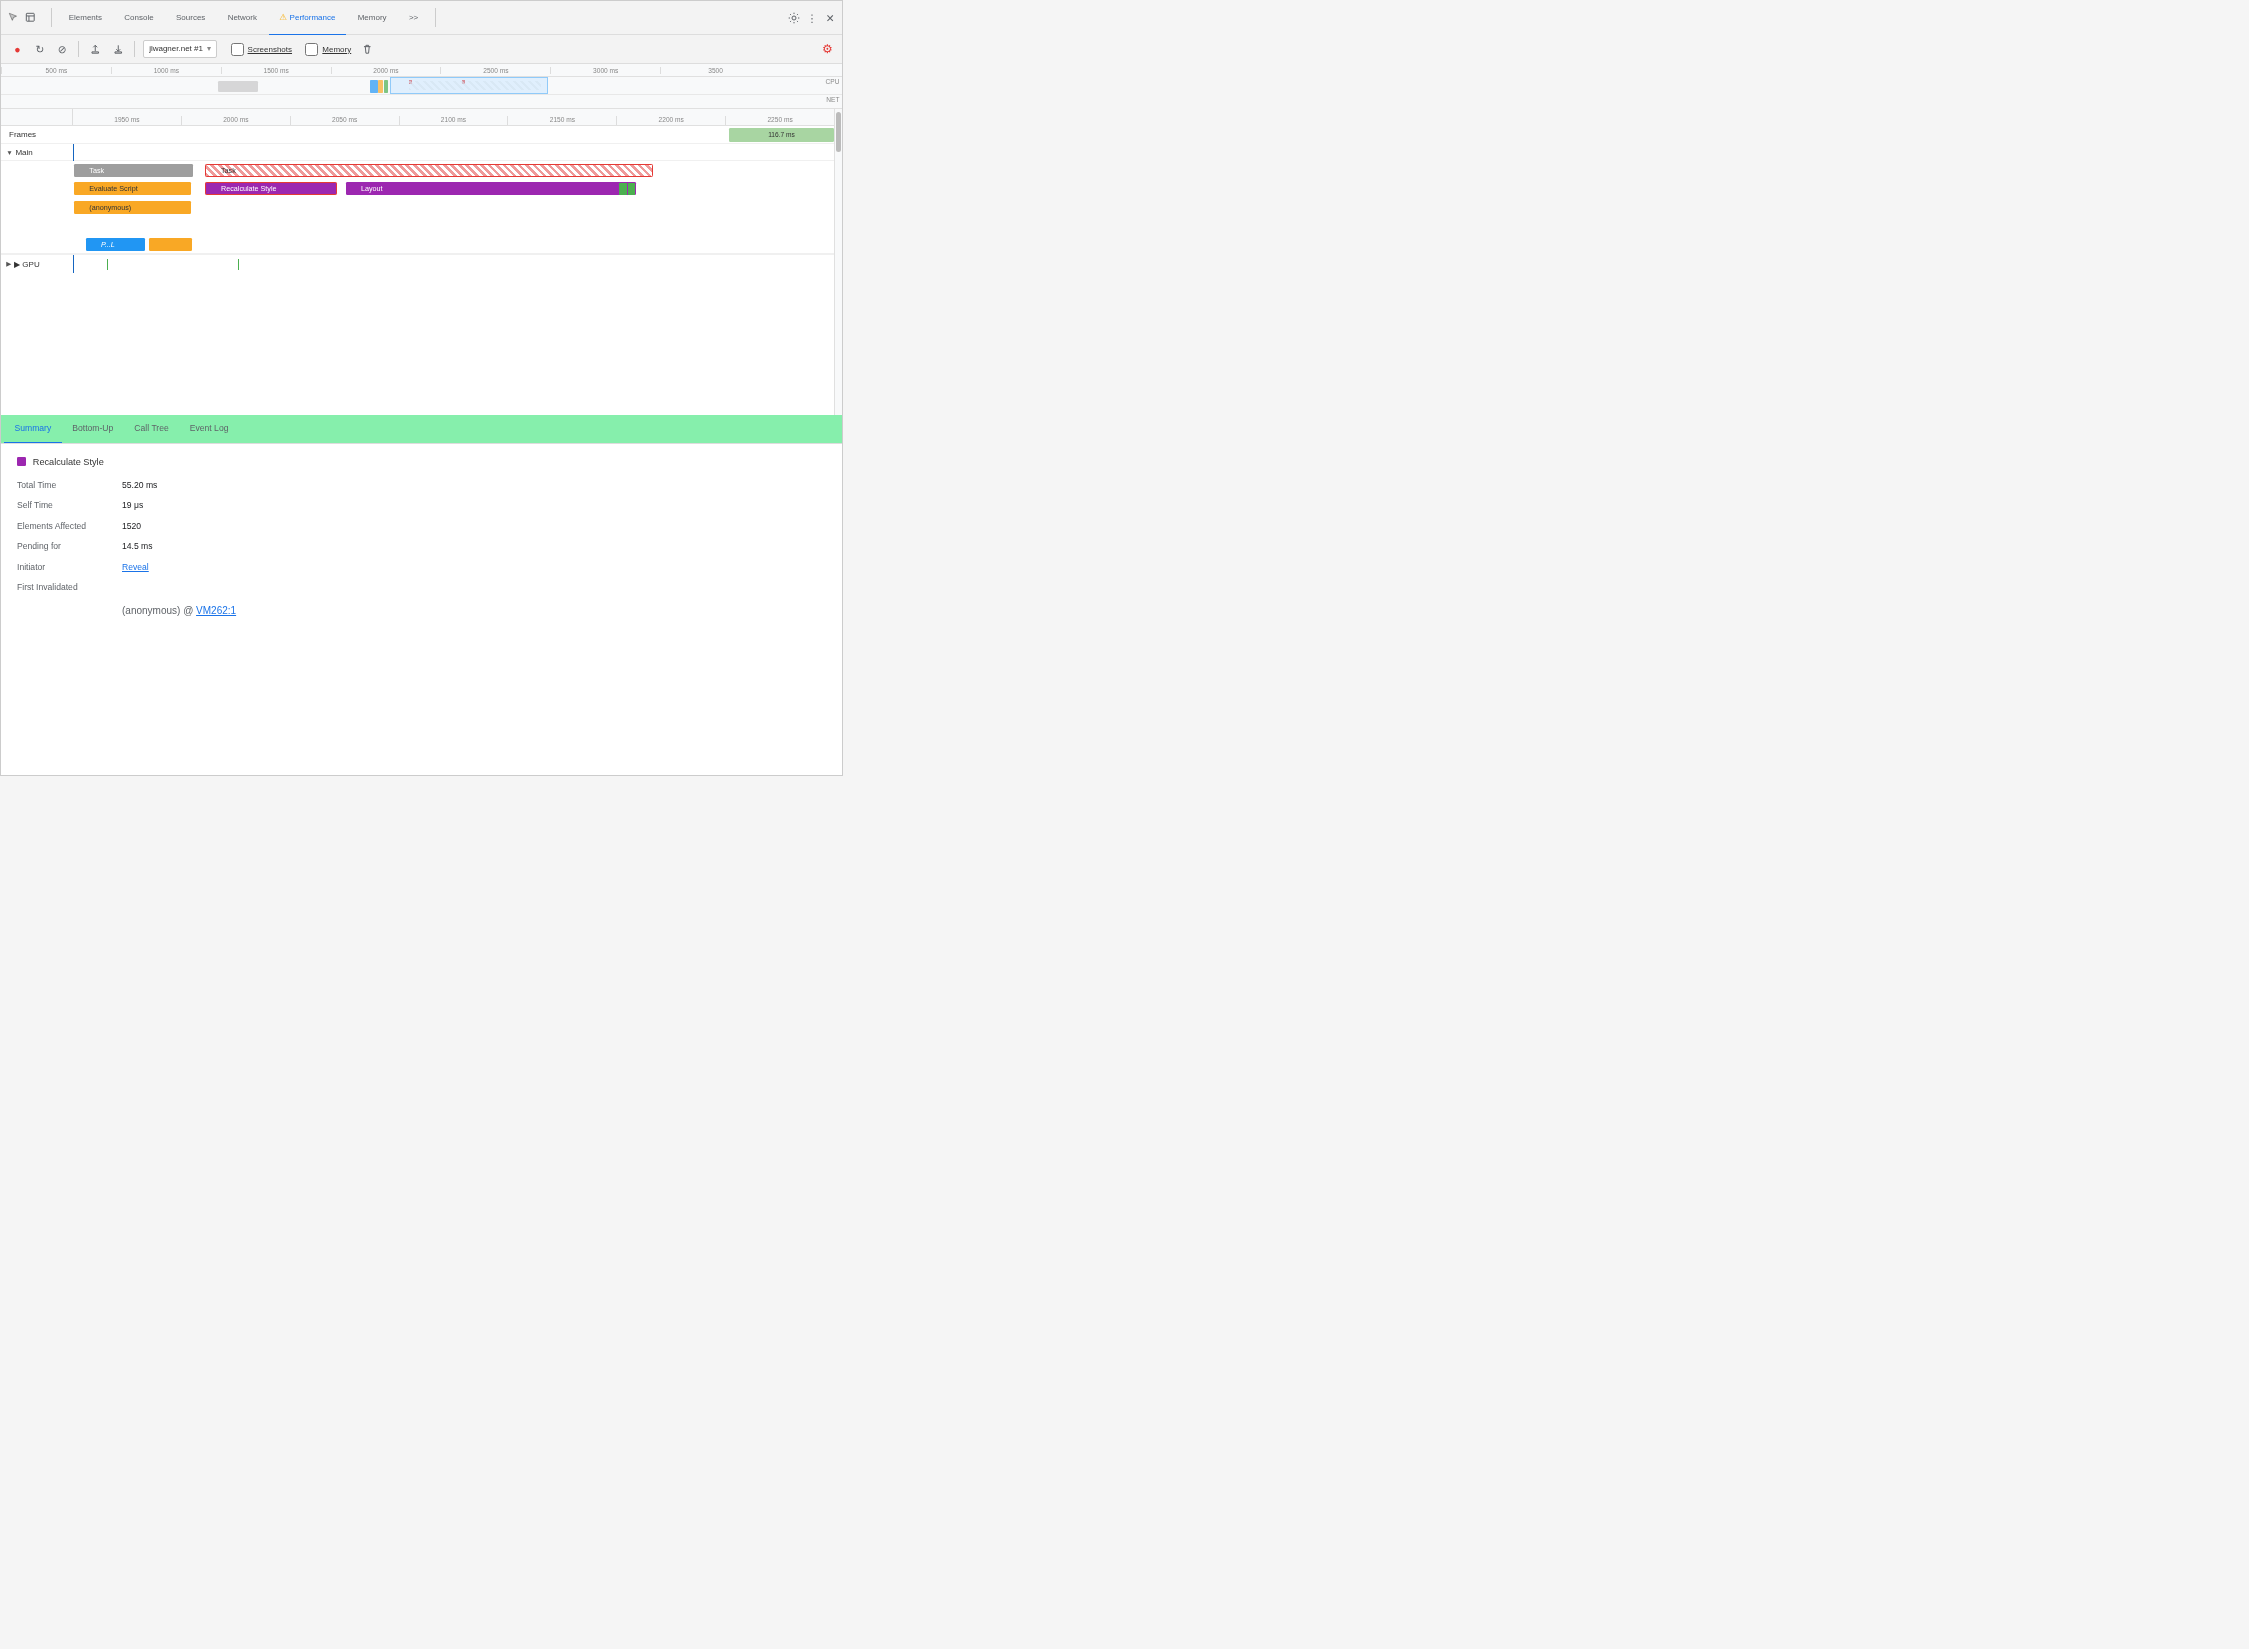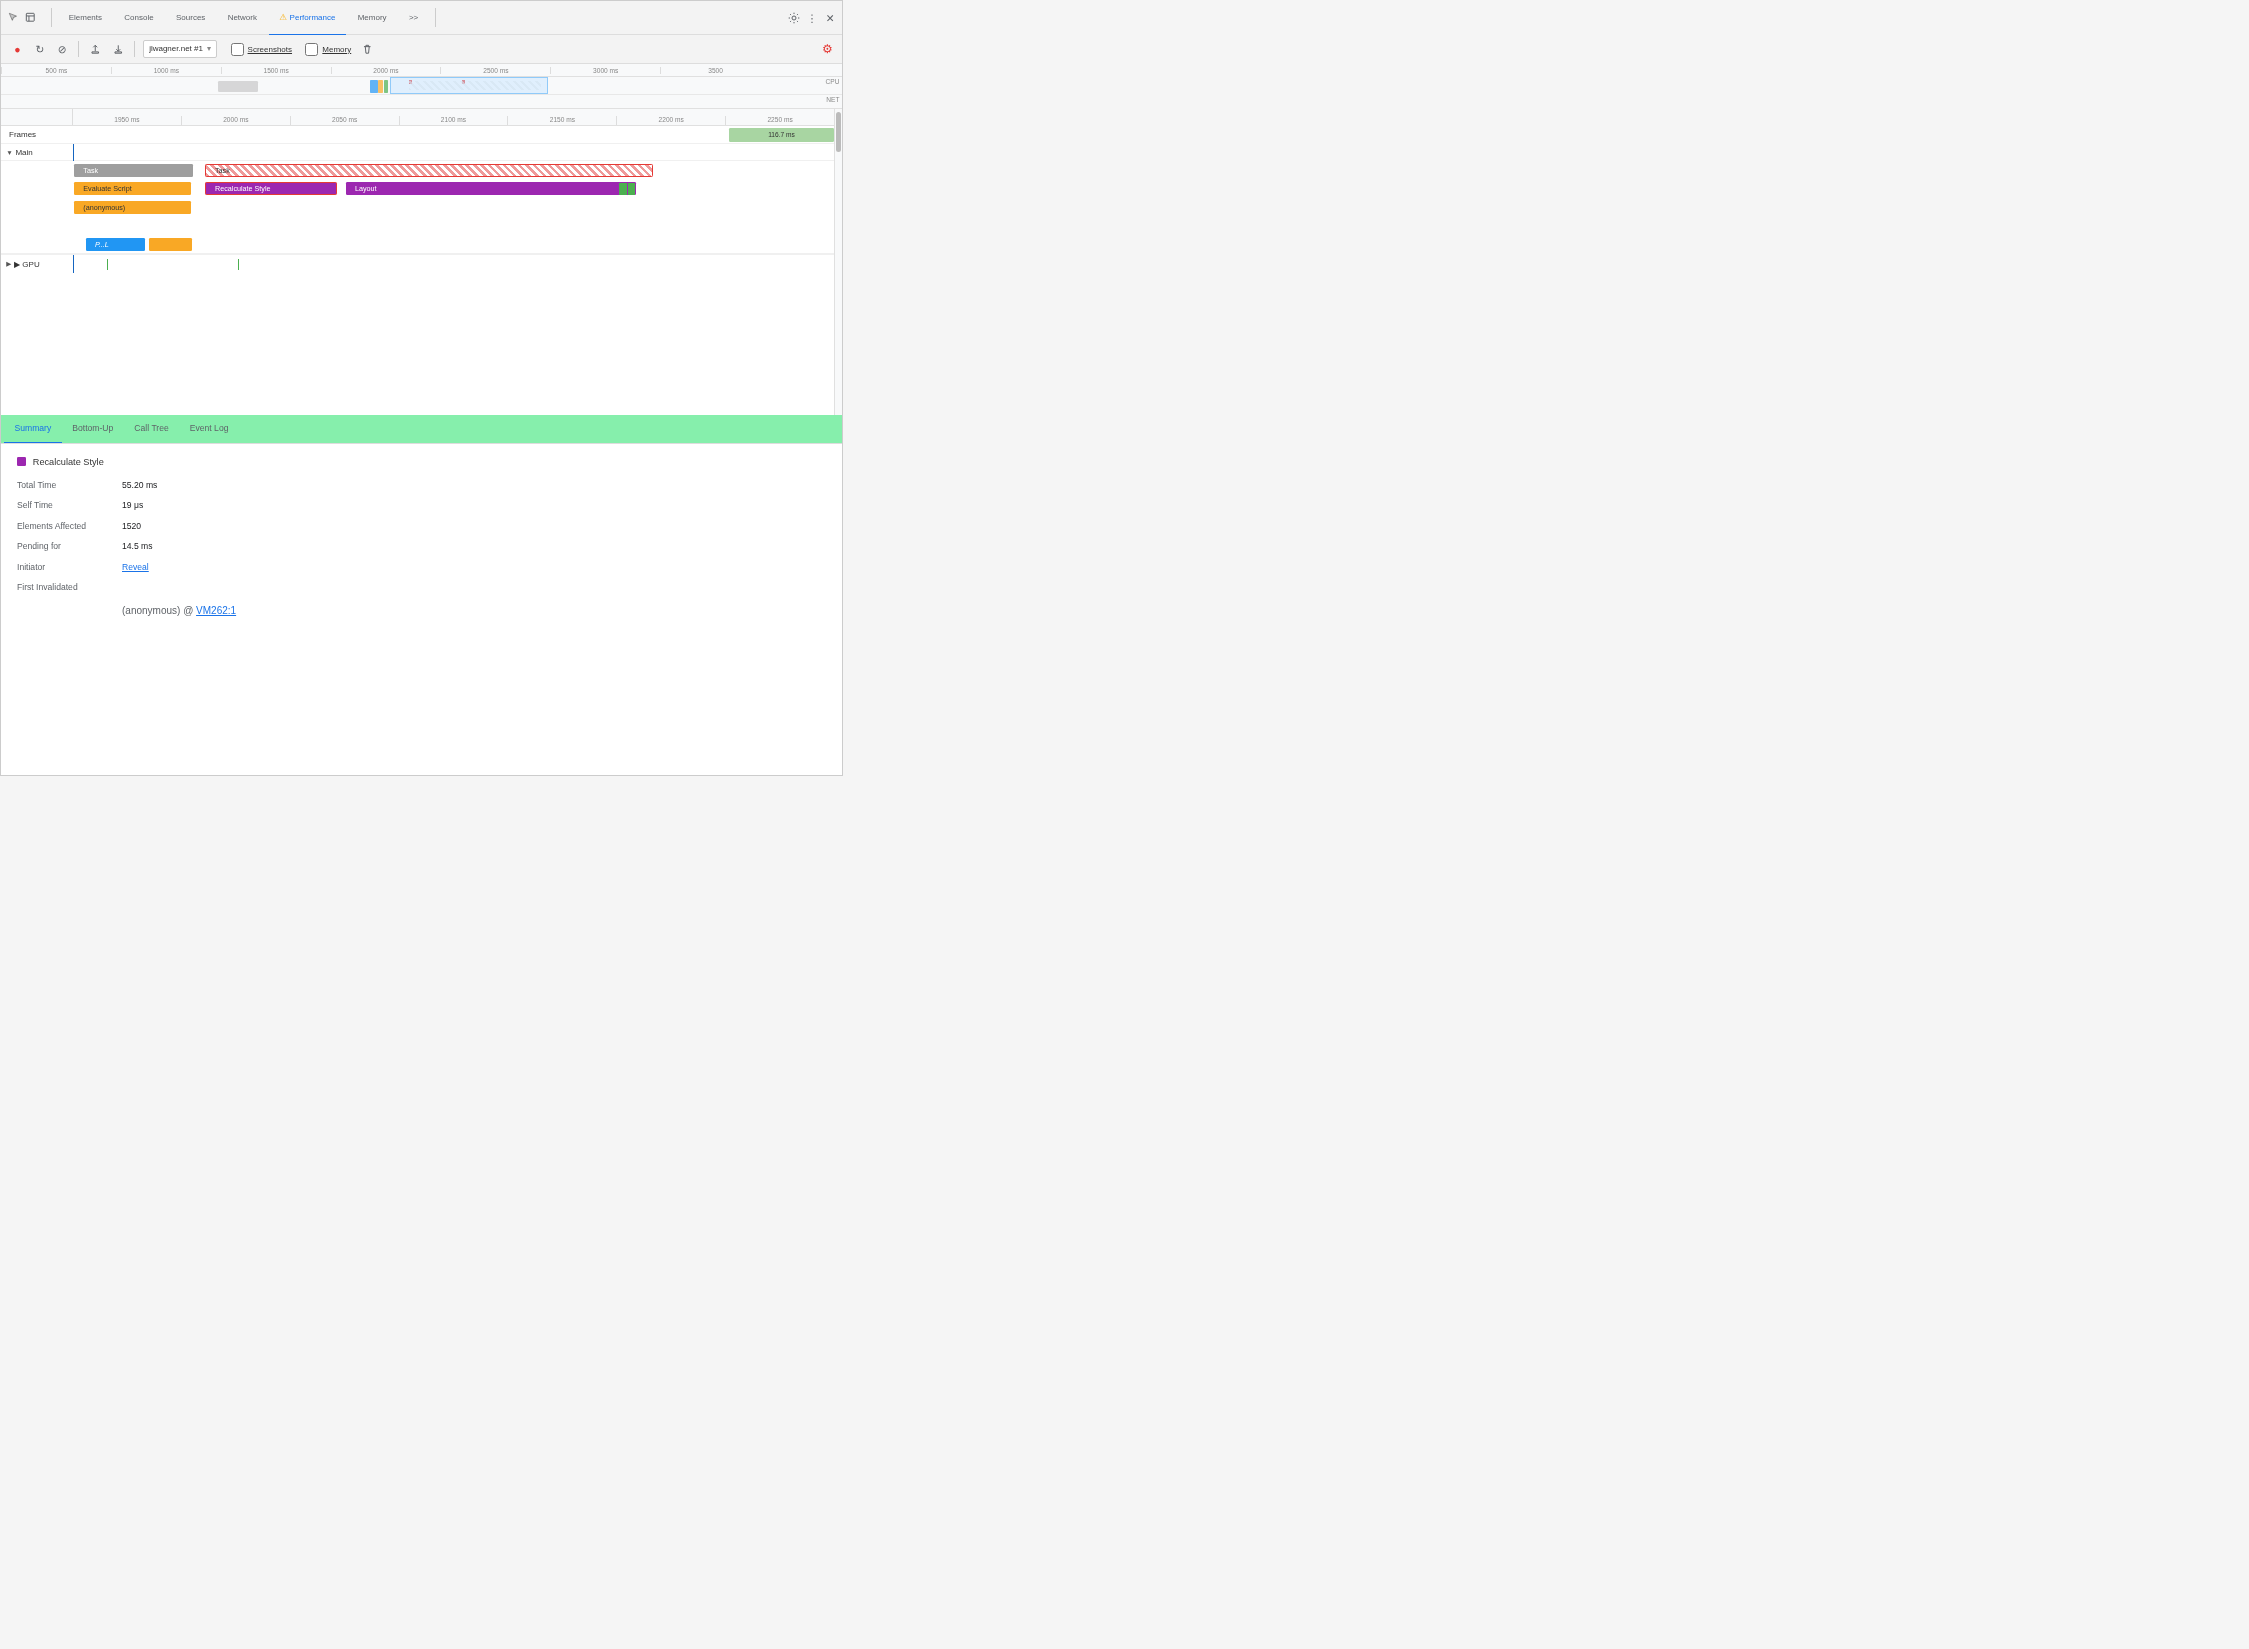--- a/index.html
+++ b/index.html
@@ -228,21 +228,21 @@
     .triangle { font-size: 6.6px; color: #555; }
 
     
     .bar {
       position: absolute;
       height: 13px;
       top: 2.6px;
       display: flex;
       align-items: center;
       font-size: 7.2px;
-      padding: 0 9px;
+      padding: 0 15px;
       white-space: nowrap;
       overflow: hidden;
       border-radius: 1.3px;
       cursor: pointer;
     }
     .bar-gray { background: #9e9e9e; color: #fff; }
     .bar-yellow { background: #f9a825; color: #333; }
     .bar-purple { background: #9c27b0; color: #fff; border: 1.3px solid #e53935; }
     .bar-purple-plain { background: #9c27b0; color: #fff; }
     .bar-blue { background: #2196f3; color: #fff; font-style: italic; }

